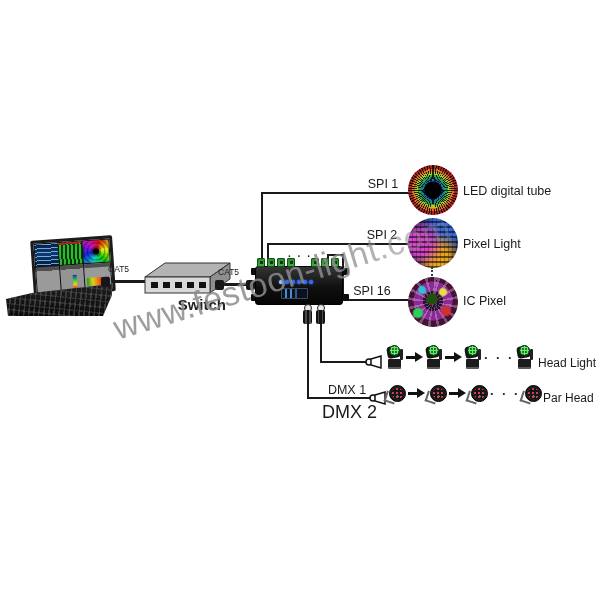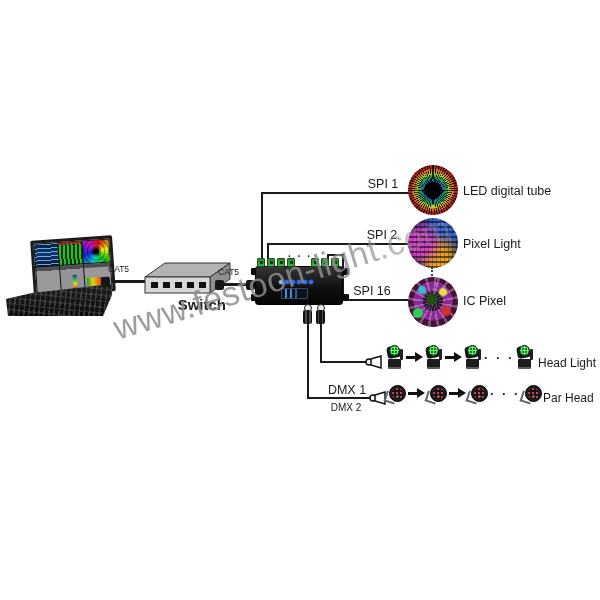--- a/index.html
+++ b/index.html
@@ -280,21 +280,21 @@
         <div class="yoke"></div>
         <div class="base"></div>
       </div>
   </div>
   <div class="lbl" style="left:538px;top:356px;font-size:12px;">Head Light</div>
 
   <svg class="abs" style="left:369px;top:391px;z-index:3;" width="18" height="14" viewBox="0 0 18 14">
     <circle cx="4" cy="7" r="3" fill="#fff" stroke="#111" stroke-width="1.5"></circle>
     <polygon points="6,4 16,1 16,13 6,10" fill="#fff" stroke="#111" stroke-width="1.5"></polygon>
   </svg>
-  <div class="lbl" style="left:322px;top:402px;width:48px;text-align:center;font-size:10px;">DMX 2</div>
+  <div class="lbl" style="left:322px;top:402px;width:48px;text-align:center;font-size:18px;">DMX 2</div>
   <div class="chain" style="left:386px;top:384px;">
     <div class="par">
         <div class="bracket"></div>
         <div class="can"></div>
       </div>
     <div class="arrow"></div>
     <div class="par">
         <div class="bracket"></div>
         <div class="can"></div>
       </div>

